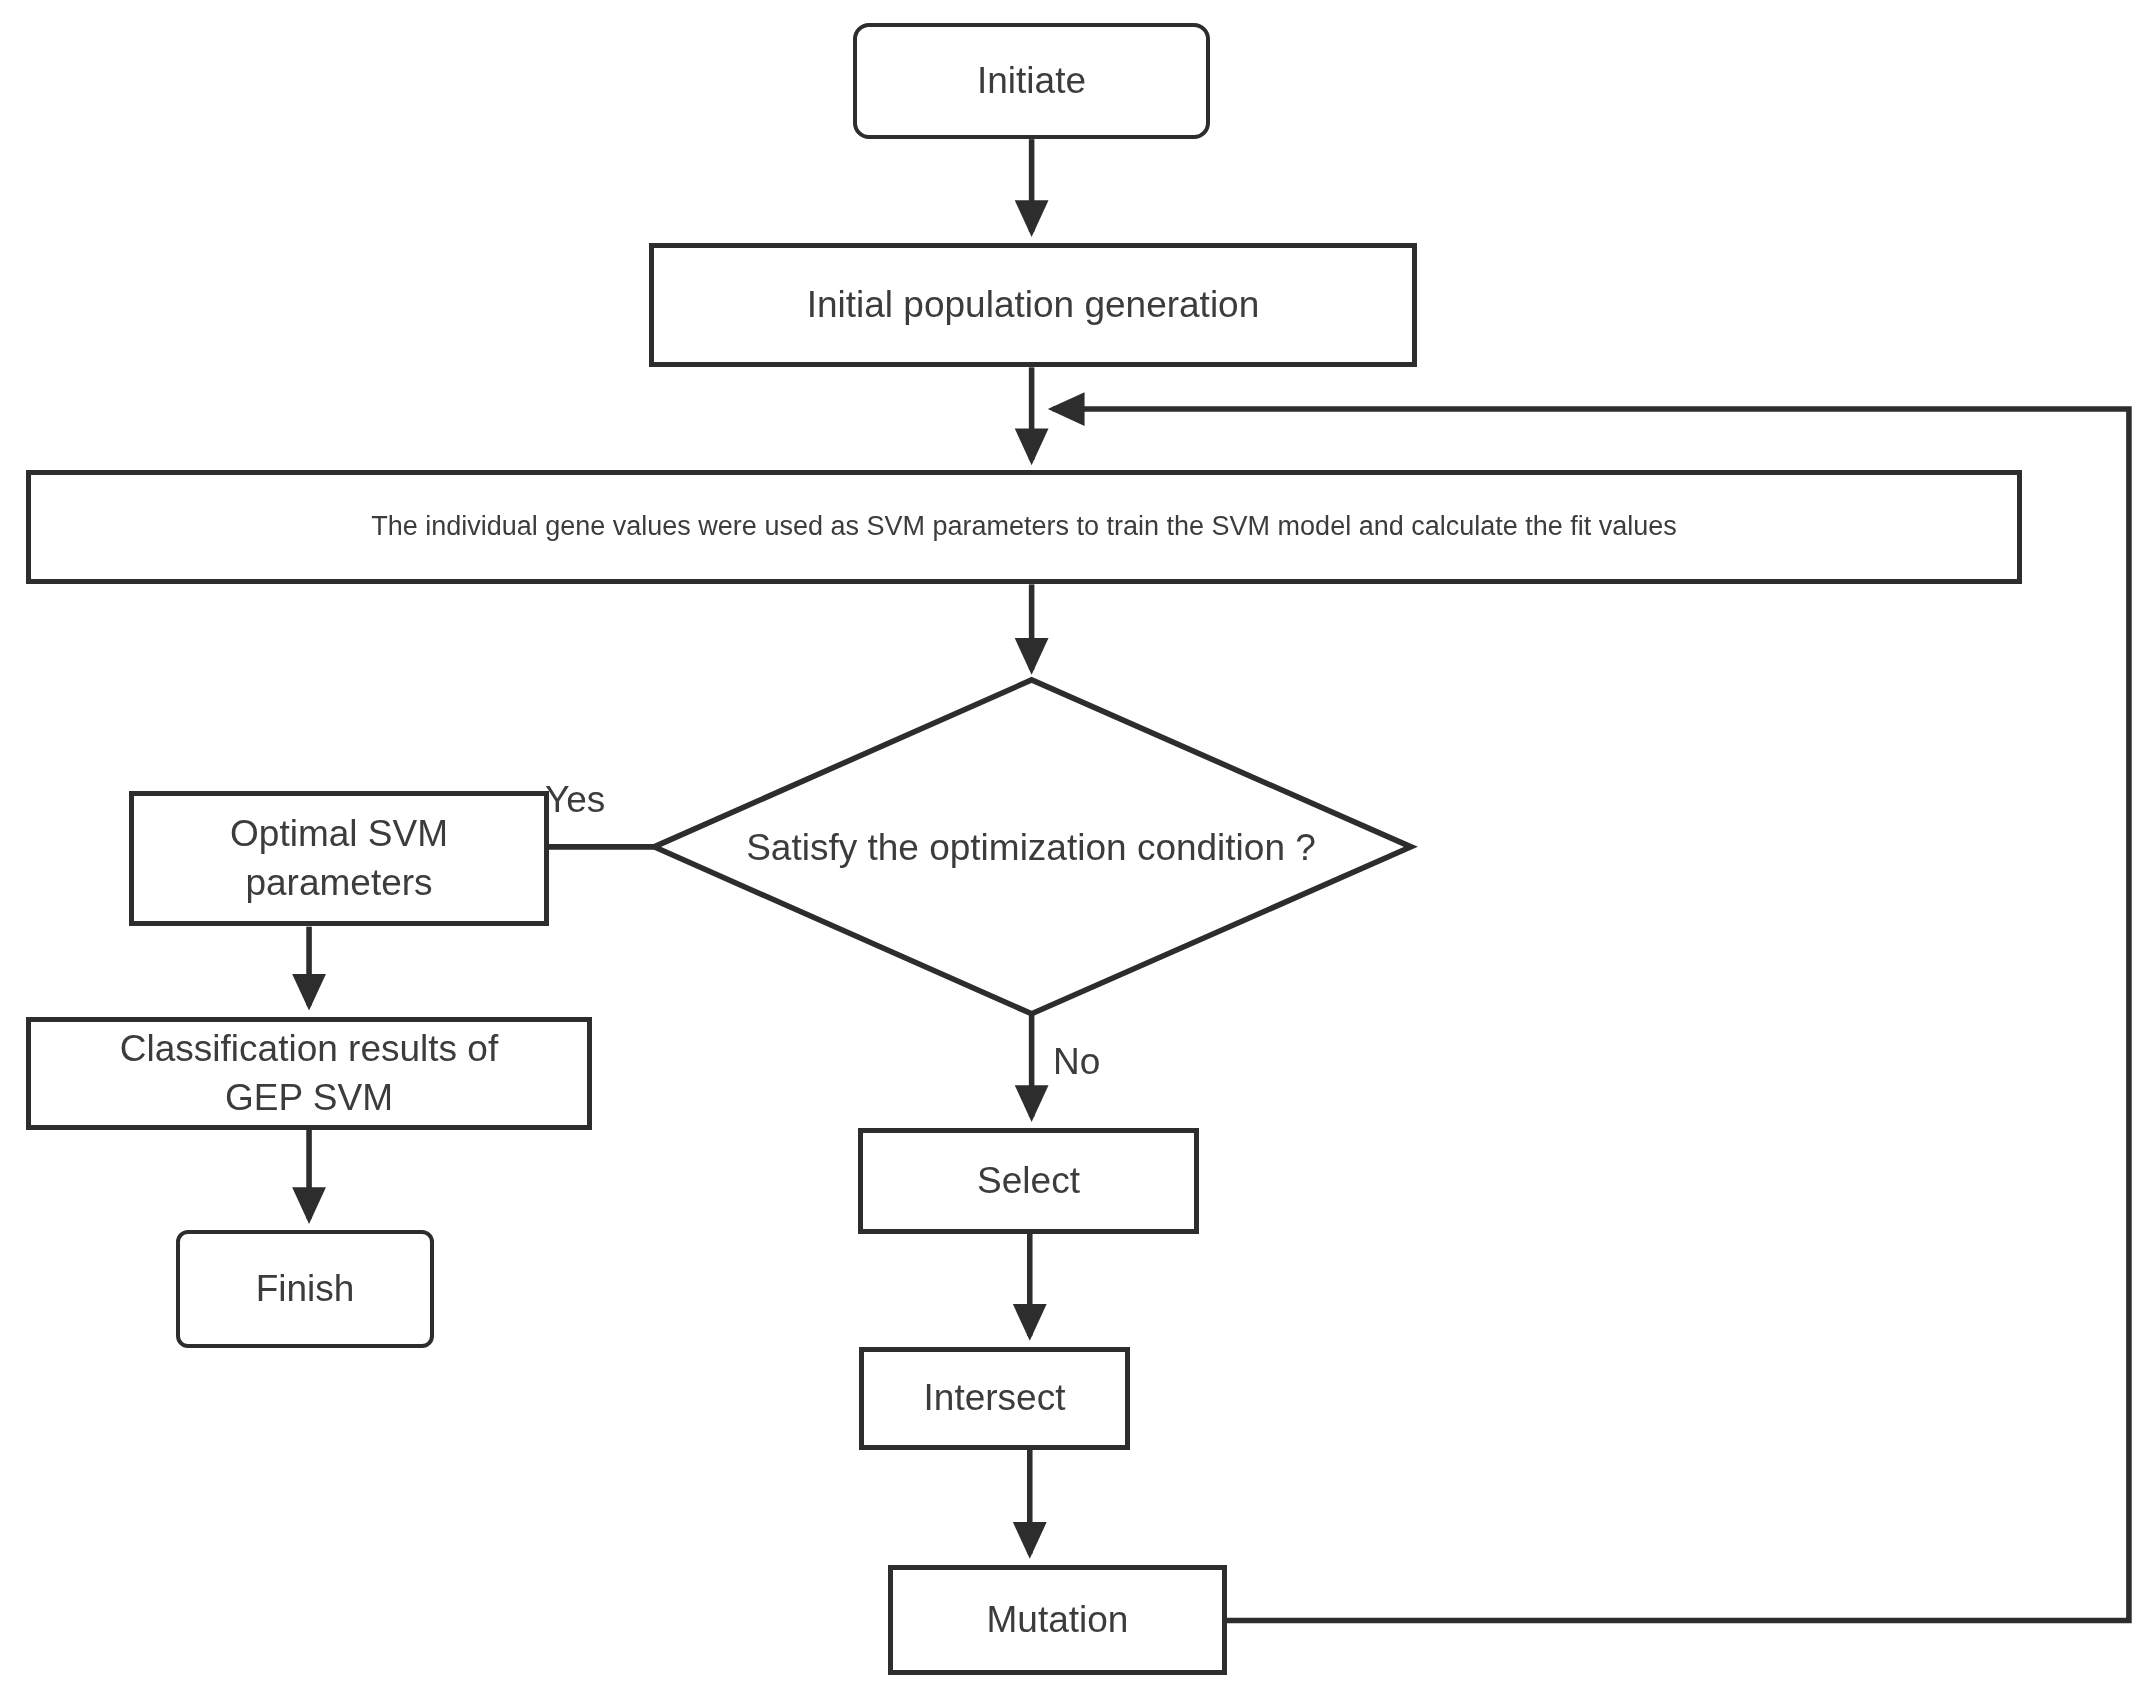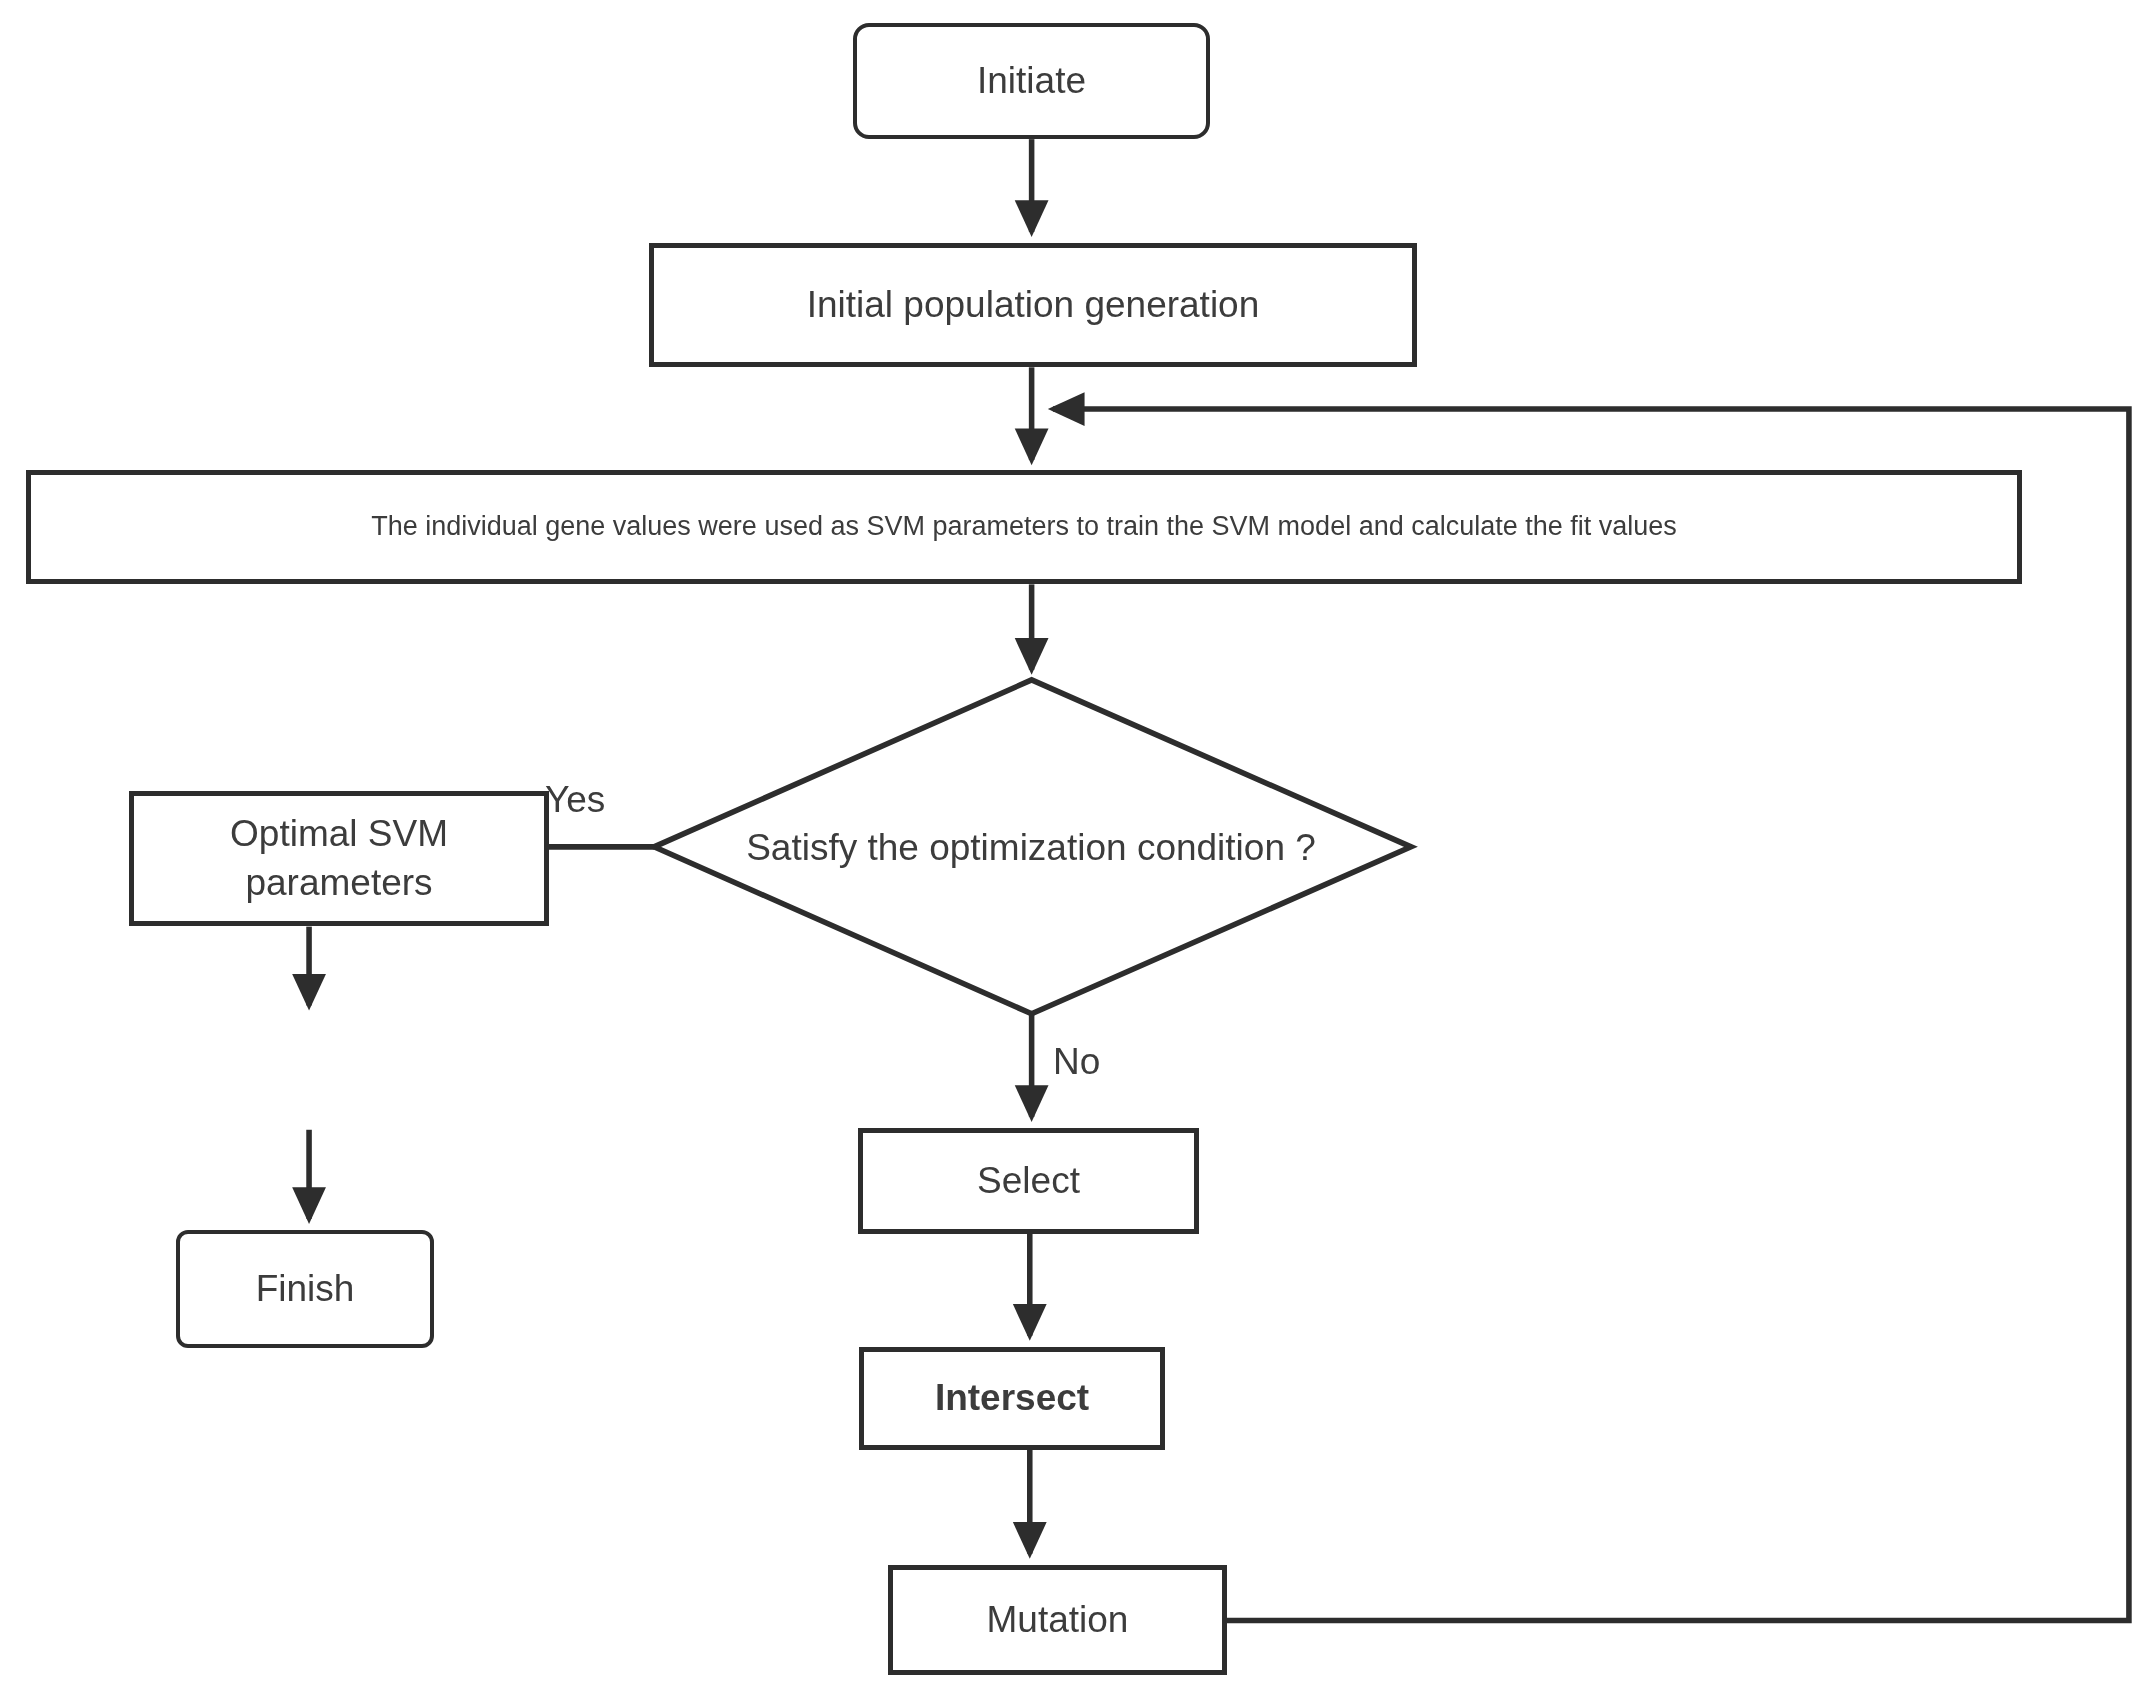--- a/index.html
+++ b/index.html
@@ -133,30 +133,34 @@
 
   <div class="edge-label" style="left:1053px; top:1041px;">
     <span>No</span>
   </div>
 
   <div class="node" style="left:129px; top:791px; width:420px; height:135px;">
     <span>Optimal SVM
 parameters</span>
   </div>
 
+  <div class="node" style="left:26px; top:1017px; width:566px; height:113px;">
+    <span>Classification results of
+GEP SVM</span>
+  </div>
 
   <div class="node terminator finish-terminator" style="left:176px; top:1230px; width:258px; height:118px;">
     <span>Finish</span>
   </div>
 
   <div class="node" style="left:858px; top:1128px; width:341px; height:106px;">
     <span>Select</span>
   </div>
 
-  <div class="node" style="left:859px; top:1347px; width:306px; height:103px;font-weight:bold;">
+  <div class="node" style="left:859px; top:1347px; width:271px; height:103px;">
     <span>Intersect</span>
   </div>
 
   <div class="node" style="left:888px; top:1565px; width:339px; height:110px;">
     <span>Mutation</span>
   </div>
 
 </div>
 
 

